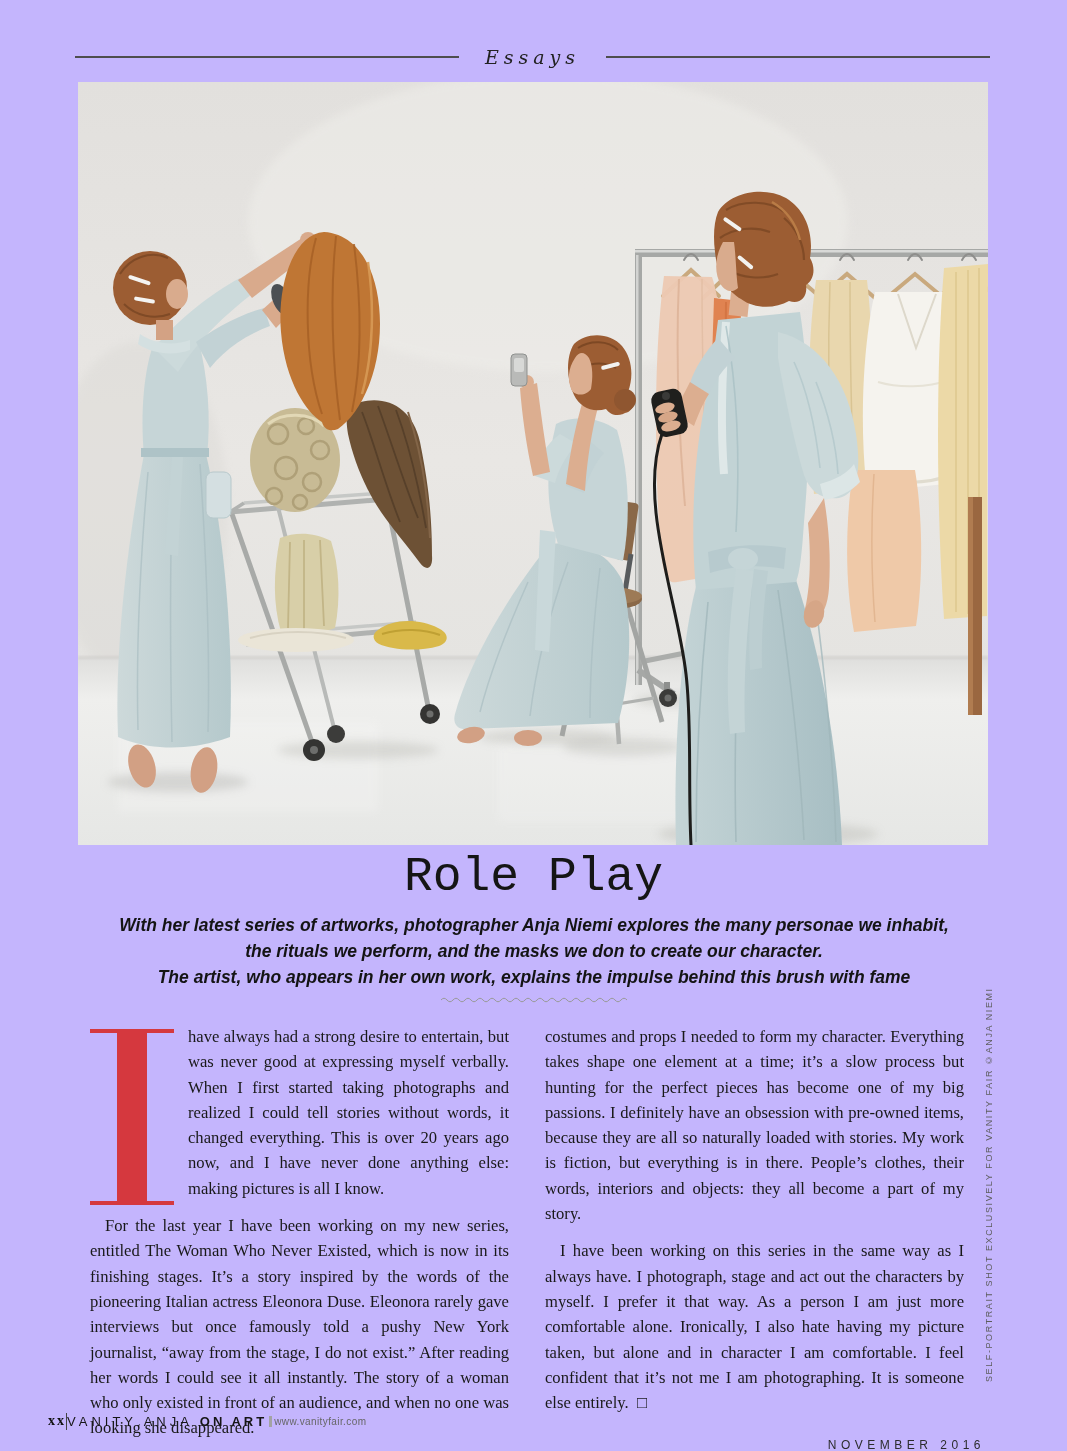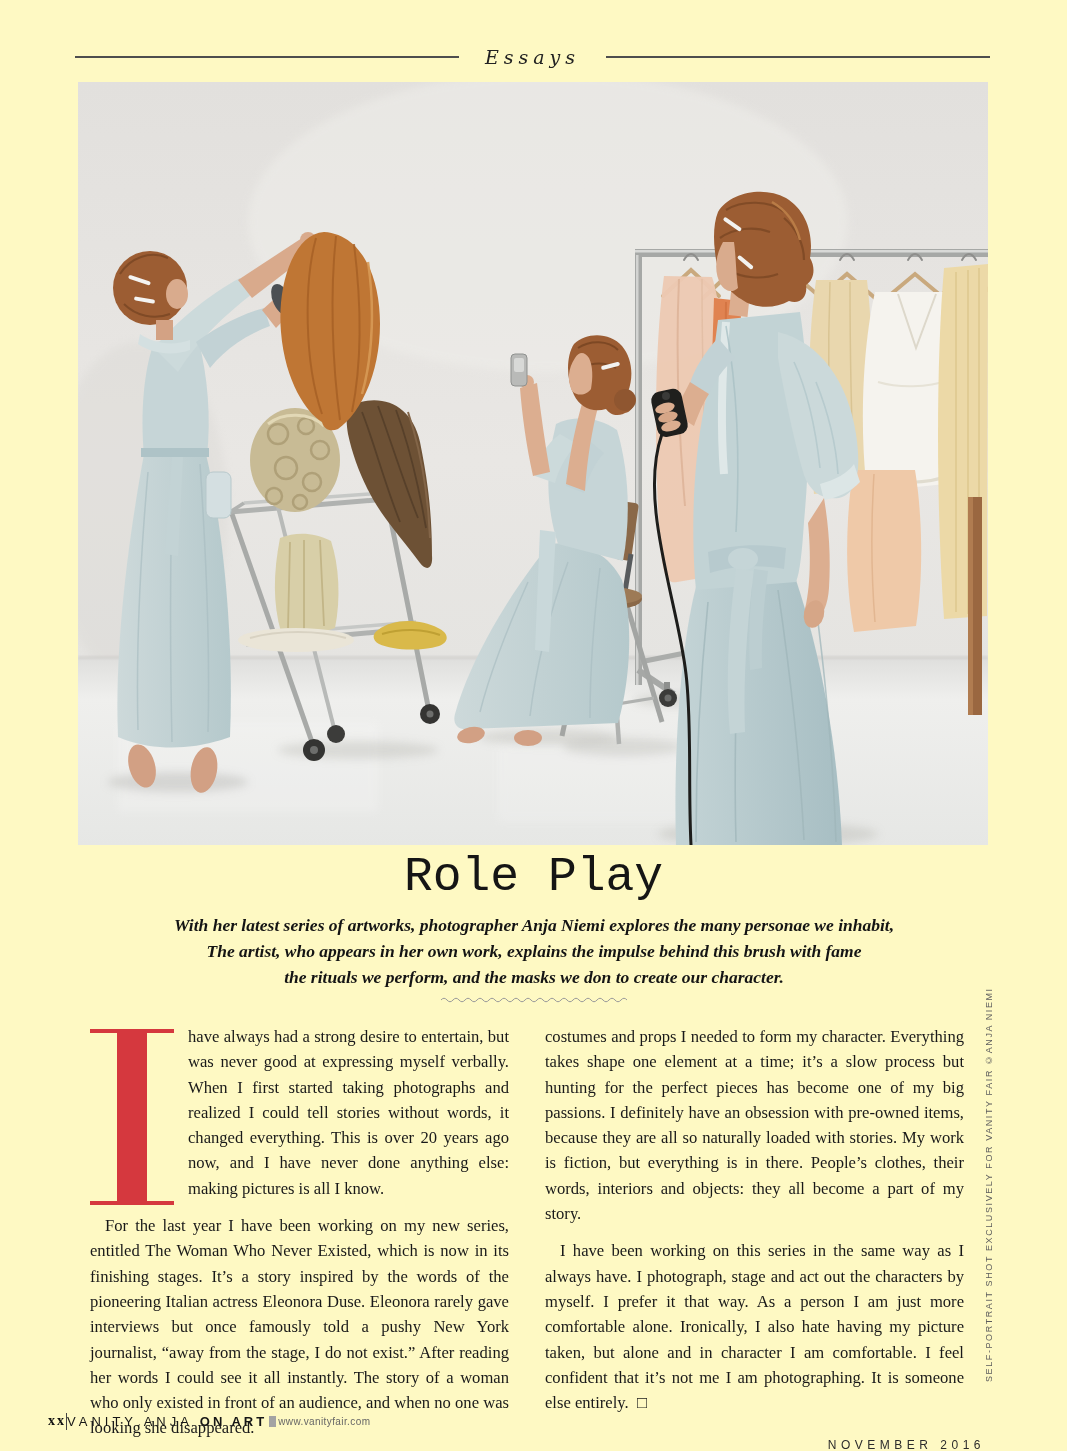--- a/index.html
+++ b/index.html
@@ -1,30 +1,30 @@
 <!DOCTYPE html>
 <html><head>
 <meta charset="utf-8">
 <style>
   html,body{margin:0;padding:0;background:#888;}
-  .page{position:relative;width:1067px;height:1451px;background:#fef9c3;margin:0 auto;overflow:hidden;
+  .page{position:relative;width:1067px;height:1451px;background:#c4b5fd;margin:0 auto;overflow:hidden;
         font-family:"Liberation Serif",serif;color:#1a1a1a;}
   
   .essays{position:absolute;left:75px;top:46px;width:915px;display:flex;align-items:center;}
   .essays .rule{flex:1;height:0;border-top:2px solid #4e4e4e;}
   .essays .label{font-style:italic;font-size:19px;letter-spacing:5px;padding:0 26px;color:#222;
                  font-family:"DejaVu Serif",serif;}
   
   .photo{position:absolute;left:78px;top:82px;width:910px;height:763px;}
   .photo svg{display:block;width:100%;height:100%;}
   
   .title{position:absolute;left:0;top:850px;width:100%;text-align:center;
          font-family:Liberation Mono, monospace;font-size:48px;font-weight:500;letter-spacing:0px;color:#151515;}
   .subtitle{position:absolute;left:84px;top:912px;width:900px;text-align:center;
-            font-family:Liberation Serif, serif;font-style:italic;font-weight:bold;
+            font-family:Liberation Sans, sans-serif;font-style:italic;font-weight:bold;
             font-size:17.5px;line-height:26px;color:#141414;}
   .squiggle{position:absolute;left:0;top:990px;width:100%;text-align:center;}
   
   .article{position:absolute;left:78px;top:1012px;width:898px;display:flex;gap:12px;
            font-size:16.6px;line-height:25.3px;text-align:justify;color:#191919;}
   .col{width:443px;}
   .col p{margin:12px;}
   .col p.ind{text-indent:15px;}
   .col p.lastjust{text-align-last:justify;}
   .col p.credit-line{font-style:italic;text-indent:15px;}
@@ -40,21 +40,21 @@
            font-family:"Liberation Sans",sans-serif;font-size:9px;letter-spacing:1.6px;color:#5d5d5d;
            white-space:nowrap;}
   
   .footer{position:absolute;left:48px;top:1390px;width:937px;display:flex;align-items:center;
           font-family:"Liberation Sans",sans-serif;}
   .footer .left{display:flex;align-items:center;}
   .footer .pagenum{font-family:"Liberation Serif",serif;font-weight:bold;font-size:14px;letter-spacing:2px;color:#111;}
   .footer .vdiv{width:1px;height:17px;background:#444;}
   .footer .brand{font-size:13px;letter-spacing:4px;color:#161616;}
   .footer .brand b{font-weight:800;letter-spacing:3px;}
-  .footer .url{font-size:10px;color:#666;letter-spacing:0.4px;border-left:7px solid #a3a3a3;padding-left:2px;margin-left:2px;}
+  .footer .url{font-size:10px;color:#666;letter-spacing:0.4px;border-left:3px solid #a3a3a3;padding-left:2px;margin-left:2px;}
   .footer .spacer{flex:1;}
   .footer .issue{font-size:12px;letter-spacing:4.5px;color:#2c2c2c;font-weight:500;margin-top:48px;}
 </style>
 </head>
 <body>
 
 <div class="page">
 
   <div class="essays">
     <div class="rule"></div>
@@ -314,22 +314,22 @@
         <rect x="658" y="178" width="19" height="4" rx="2" fill="#f2f2f0" transform="rotate(40 667 180)"></rect>
       </g>
       <path d="M584,352 C560,420 600,520 608,592 C614,642 610,702 613,763" stroke="#1d1d1b" stroke-width="3" fill="none"></path>
     </g>
   </svg>
   </div>
 
   <div class="title">Role Play</div>
   <div class="subtitle">
     <div>With her latest series of artworks, photographer Anja Niemi explores the many personae we inhabit,</div>
+    <div>the rituals we perform, and the masks we don to create our character.</div>
     <div>The artist, who appears in her own work, explains the impulse behind this brush with fame</div>
-    <div>the rituals we perform, and the masks we don to create our character.</div>
   </div>
   <div class="squiggle">
     <svg width="190" height="8" viewBox="0 0 190 8" aria-hidden="true">
       <path d="M2,4 q3,-3.5 6,0 t6,0 t6,0 t6,0 t6,0 t6,0 t6,0 t6,0 t6,0 t6,0 t6,0 t6,0 t6,0 t6,0 t6,0 t6,0 t6,0 t6,0 t6,0 t6,0 t6,0 t6,0 t6,0 t6,0 t6,0 t6,0 t6,0 t6,0 t6,0 t6,0 t6,0" stroke="#9a9a9a" stroke-width="1" fill="none"></path>
     </svg>
   </div>
 
   <div class="article">
     <div class="col">
       <p>

